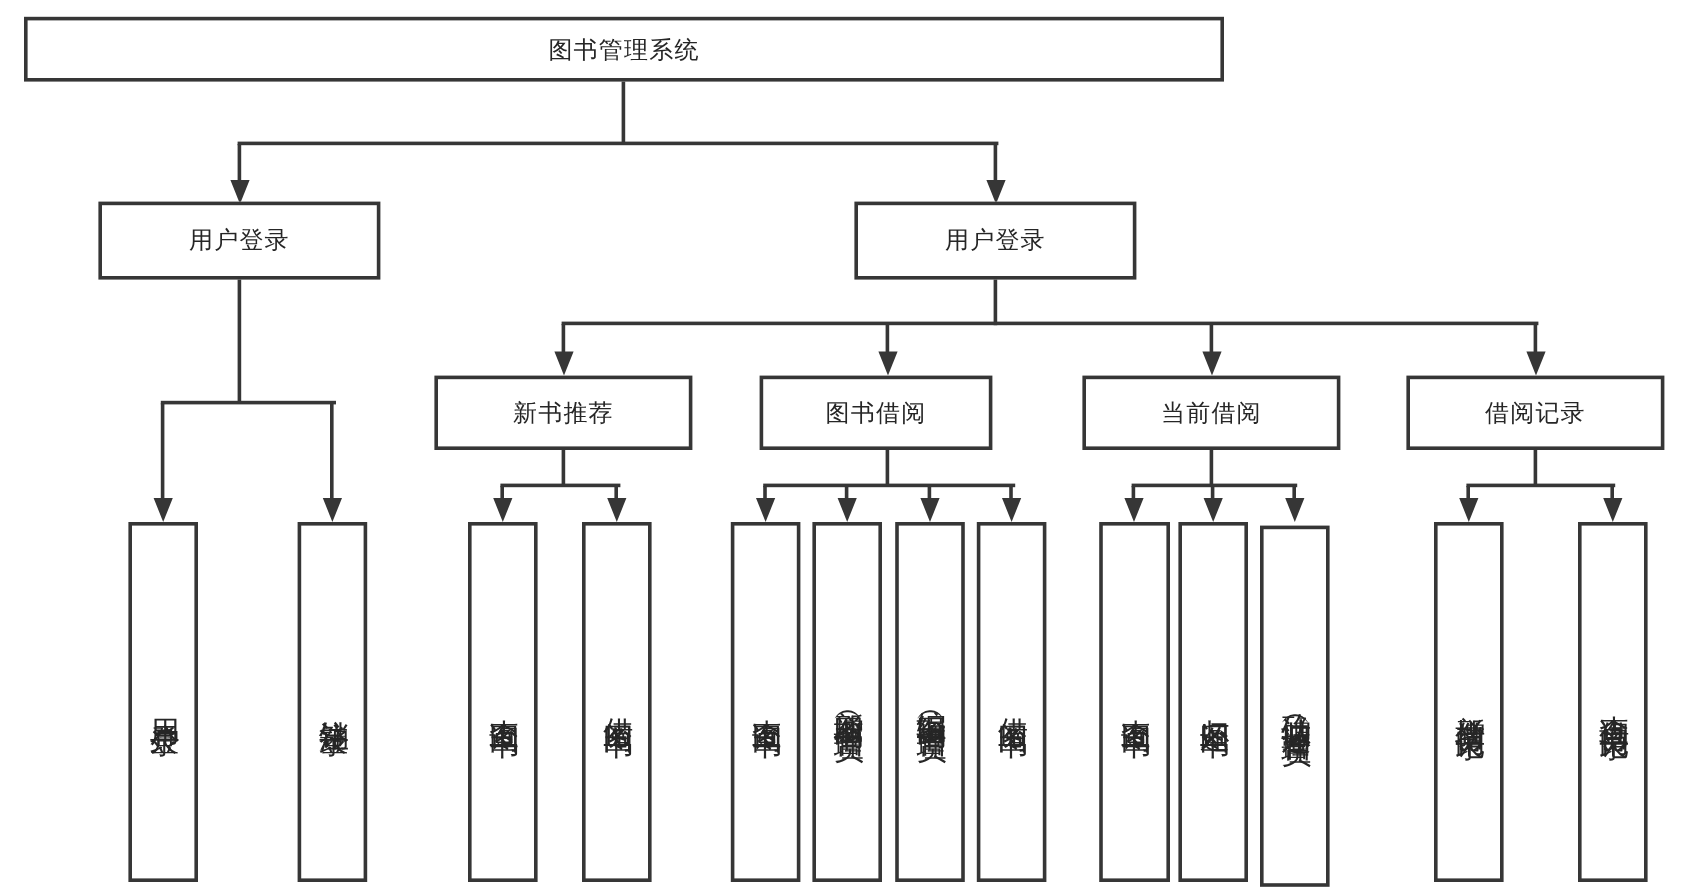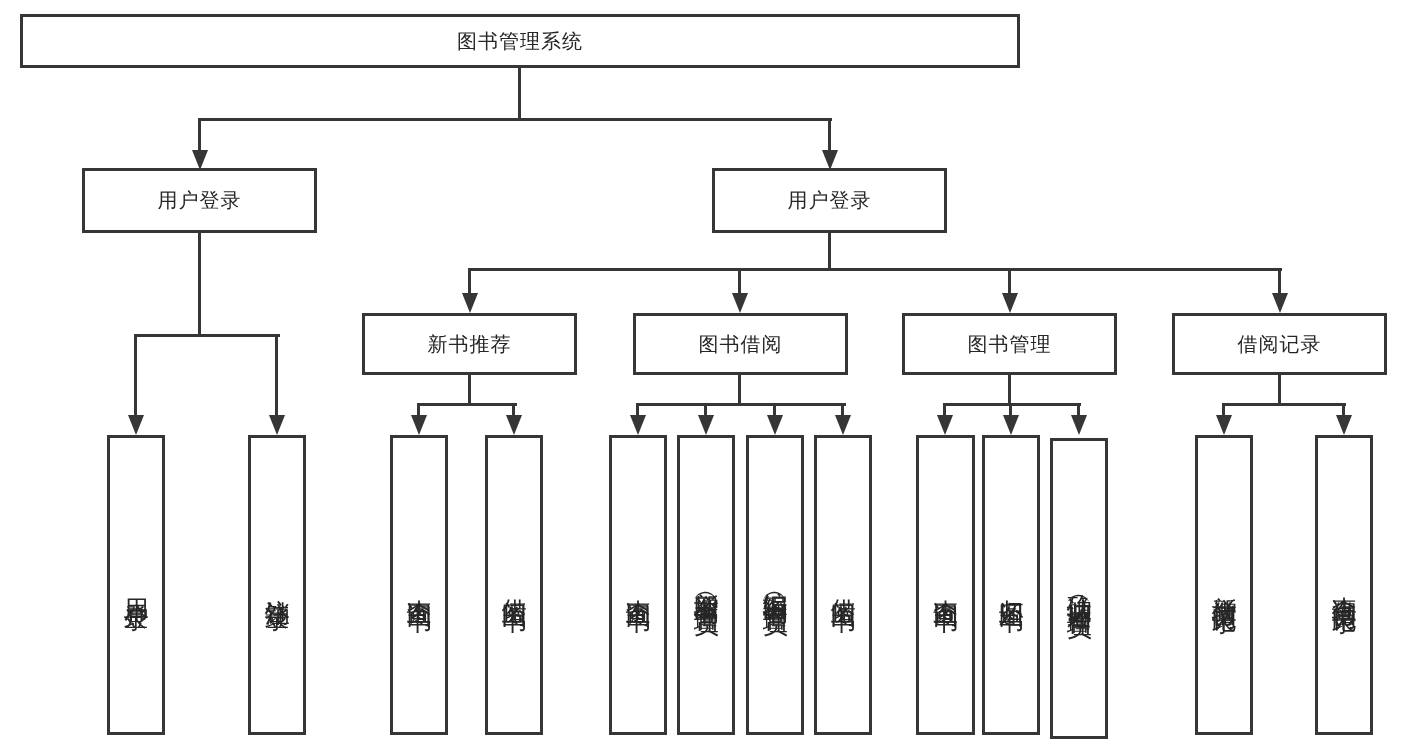--- a/index.html
+++ b/index.html
@@ -65,22 +65,22 @@
   <div class="linev" style="left:468px;top:270px;height:25px"></div>
   <div class="arrow" style="left:462px;top:293px"></div>
   <div class="linev" style="left:738px;top:270px;height:25px"></div>
   <div class="arrow" style="left:732px;top:293px"></div>
   <div class="linev" style="left:1008px;top:270px;height:25px"></div>
   <div class="arrow" style="left:1002px;top:293px"></div>
   <div class="linev" style="left:1278px;top:270px;height:25px"></div>
   <div class="arrow" style="left:1272px;top:293px"></div>
 
   <div class="box hbox" style="left:362px;top:313px;width:215px;height:62px">新书推荐</div>
-  <div class="box hbox" style="left:633px;top:313px;width:215px;height:62px">图书借阅</div>
-  <div class="box hbox" style="left:902px;top:313px;width:215px;height:62px">图书管理</div>
+  <div class="box hbox" style="left:633px;top:313px;width:194px;height:62px">图书借阅</div>
+  <div class="box hbox" style="left:902px;top:313px;width:215px;height:62px">当前借阅</div>
   <div class="box hbox" style="left:1172px;top:313px;width:215px;height:62px">借阅记录</div>
 
   <div class="linev" style="left:468px;top:375px;height:30px"></div>
   <div class="linev" style="left:738px;top:375px;height:30px"></div>
   <div class="linev" style="left:1008px;top:375px;height:30px"></div>
   <div class="linev" style="left:1278px;top:375px;height:30px"></div>
 
   <div class="lineh" style="left:417px;top:403px;width:100px"></div>
   <div class="lineh" style="left:636px;top:403px;width:210px"></div>
   <div class="lineh" style="left:943px;top:403px;width:138px"></div>

